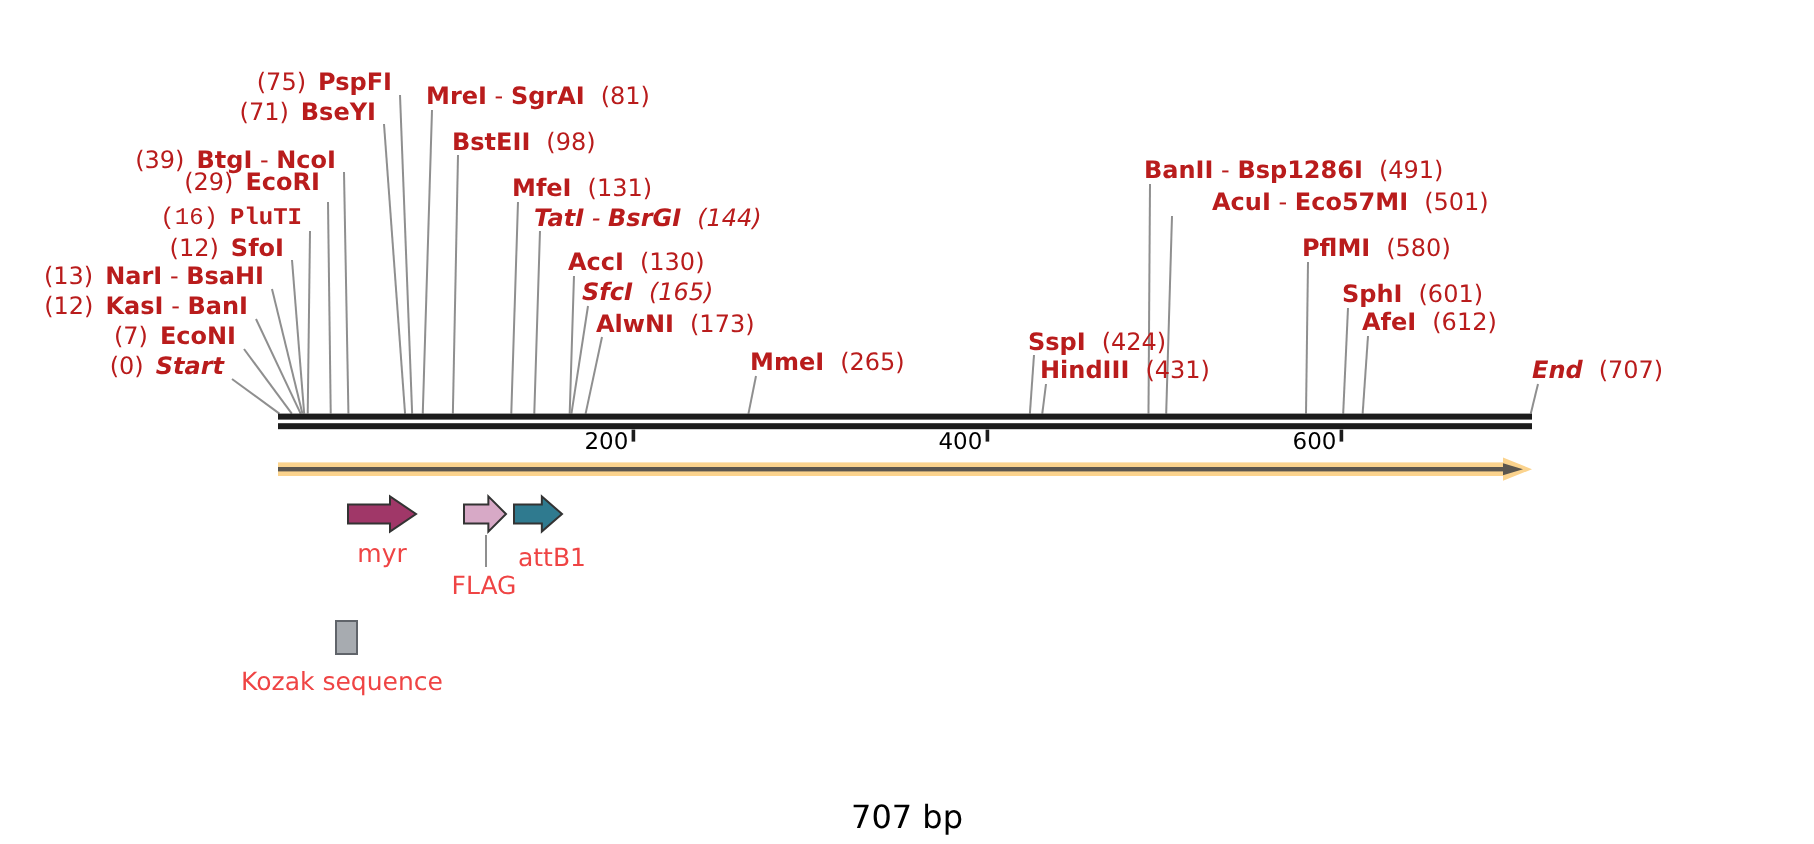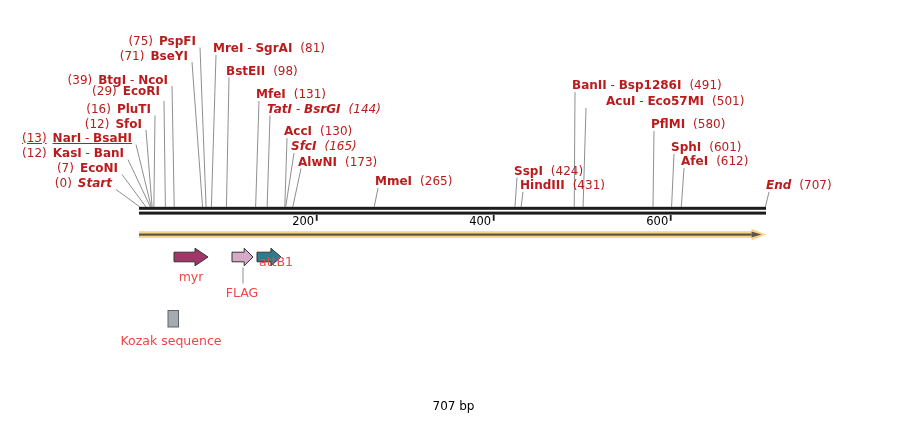--- a/index.html
+++ b/index.html
@@ -10,21 +10,21 @@
   #map-svg{position:absolute;left:0;top:0;}
   .site-label{position:absolute;font-size:12px;line-height:14px;white-space:nowrap;color:#b91c1c;}
   .site-label .nm{font-weight:700;}
   .site-label .sep{font-weight:400;}
   .site-label .num{font-weight:400;}
   .site-label .num.mr{margin-right:6px;}
   .site-label .num.ml{margin-left:8px;}
   .site-label .it{font-style:italic;}
   .feat-label{position:absolute;font-size:12.5px;line-height:15px;white-space:nowrap;transform:translateX(-50%);color:#ef4444;}
   .title{position:absolute;left:0;right:0;top:381px;text-align:center;font-size:15px;font-weight:700;letter-spacing:.2px;}
-  .subtitle{position:absolute;left:0;right:0;top:399px;text-align:center;font-size:12px;}
+  .subtitle{position:absolute;left:0;right:0;top:399px;text-align:center;font-size:16px;}
   .watermark{position:absolute;top:3px;right:3px;display:flex;align-items:center;gap:4px;}
   .wm-created{font-size:8px;color:#c9ccce;}
   .wm-brand{font-size:11px;font-weight:600;color:#979da3;}
 </style>
 </head>
 <body>
 
 <div class="stage">
 
 
@@ -70,29 +70,29 @@
       <polygon points="174,252.2 195,252.2 195,248.2 208,257 195,265.8 195,261.8 174,261.8" fill="#a03768" stroke="#333333" stroke-width="1"></polygon>
       <polygon points="232,252.2 244.18,252.2 244.18,248.2 253,257 244.18,265.8 244.18,261.8 232,261.8" fill="#d7a9c6" stroke="#333333" stroke-width="1"></polygon>
       <line x1="243" y1="267.5" x2="243" y2="283.5" stroke="#8f8f8f" stroke-width="1"></line>
       <polygon points="257,252.2 270.92,252.2 270.92,248.2 281,257 270.92,265.8 270.92,261.8 257,261.8" fill="#2f7a8f" stroke="#333333" stroke-width="1"></polygon>
       <rect x="168" y="310.5" width="10.5" height="16.5" fill="#a7abb0" stroke="#60646a" stroke-width="1"></rect>
     </svg>
 
   <div id="labels">
       <div class="feat-label" style="left: 191px; top: 268.5px;">myr</div>
       <div class="feat-label" style="left: 242px; top: 284.5px;">FLAG</div>
-      <div class="feat-label" style="left: 276px; top: 254px;">attB1</div>
+      <div class="feat-label" style="left: 276px; top: 271px;">attB1</div>
       <div class="feat-label" style="left: 171px; top: 332.5px; text-align: center;">Kozak sequence</div>
       <div class="site-label" style="right: 711px; top: 34px;"><span class="num mr">(75)</span><span class="nm">PspFI</span></div>
       <div class="site-label" style="right: 719px; top: 48.5px;"><span class="num mr">(71)</span><span class="nm">BseYI</span></div>
       <div class="site-label" style="right: 739px; top: 72.5px;"><span class="num mr">(39)</span><span class="nm">BtgI</span><span class="sep"> - </span><span class="nm">NcoI</span></div>
       <div class="site-label" style="right: 747px; top: 84px;"><span class="num mr">(29)</span><span class="nm">EcoRI</span></div>
-      <div class="site-label" style="right: 756px; top: 102px;"><span class="num mr">(16)</span><span class="nm">PluTI</span></div>
+      <div class="site-label" style="right: 756px; top: 102px; font-family: Liberation Mono, monospace;"><span class="num mr">(16)</span><span class="nm">PluTI</span></div>
       <div class="site-label" style="right: 765px; top: 116.5px;"><span class="num mr">(12)</span><span class="nm">SfoI</span></div>
-      <div class="site-label" style="right: 775px; top: 131px; text-decoration: underline;"><span class="num mr">(13)</span><span class="nm">NarI</span><span class="sep"> - </span><span class="nm">BsaHI</span></div>
+      <div class="site-label" style="right: 775px; top: 131px;"><span class="num mr">(13)</span><span class="nm">NarI</span><span class="sep"> - </span><span class="nm">BsaHI</span></div>
       <div class="site-label" style="right: 783px; top: 146px;"><span class="num mr">(12)</span><span class="nm">KasI</span><span class="sep"> - </span><span class="nm">BanI</span></div>
       <div class="site-label" style="right: 789px; top: 161px;"><span class="num mr">(7)</span><span class="nm">EcoNI</span></div>
       <div class="site-label" style="right: 795px; top: 176px;"><span class="num mr">(0)</span><span class="nm it">Start</span></div>
       <div class="site-label" style="left: 213px; top: 41px;"><span class="nm">MreI</span><span class="sep"> - </span><span class="nm">SgrAI</span><span class="num ml">(81)</span></div>
       <div class="site-label" style="left: 226px; top: 63.5px;"><span class="nm">BstEII</span><span class="num ml">(98)</span></div>
       <div class="site-label" style="left: 256px; top: 87px;"><span class="nm">MfeI</span><span class="num ml">(131)</span></div>
       <div class="site-label" style="left: 267px; top: 101.5px; font-style: italic;"><span class="nm">TatI</span><span class="sep"> - </span><span class="nm">BsrGI</span><span class="num ml">(144)</span></div>
       <div class="site-label" style="left: 284px; top: 124px;"><span class="nm">AccI</span><span class="num ml">(130)</span></div>
       <div class="site-label" style="left: 291px; top: 139px; font-style: italic;"><span class="nm">SfcI</span><span class="num ml">(165)</span></div>
       <div class="site-label" style="left: 298px; top: 154.5px;"><span class="nm">AlwNI</span><span class="num ml">(173)</span></div>

